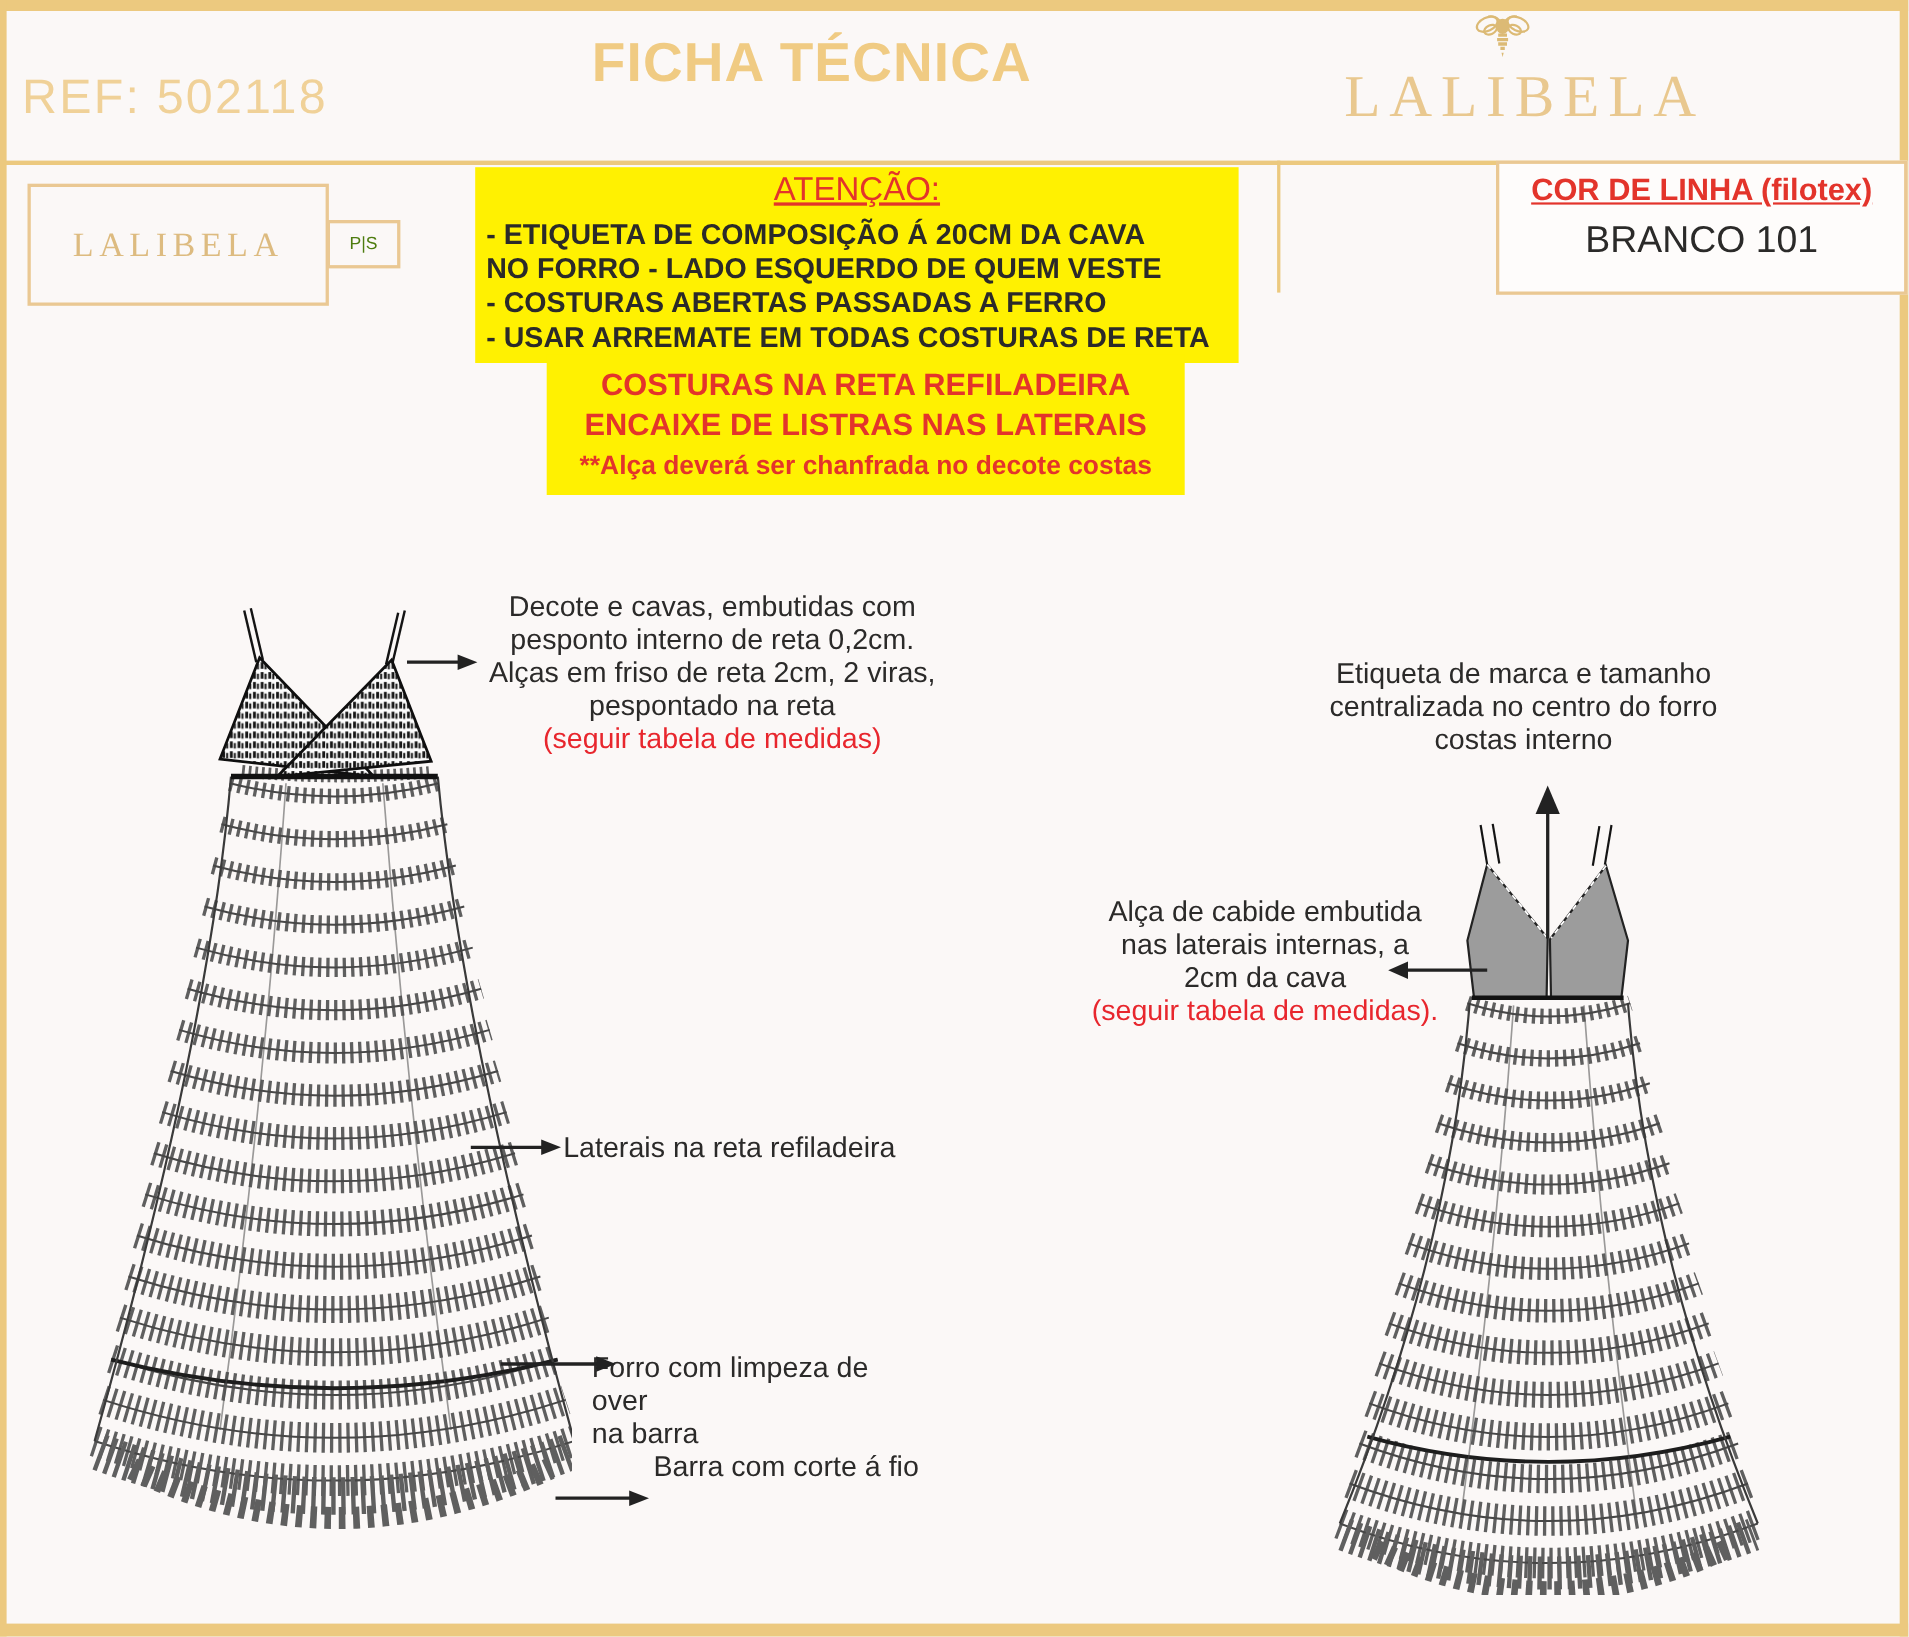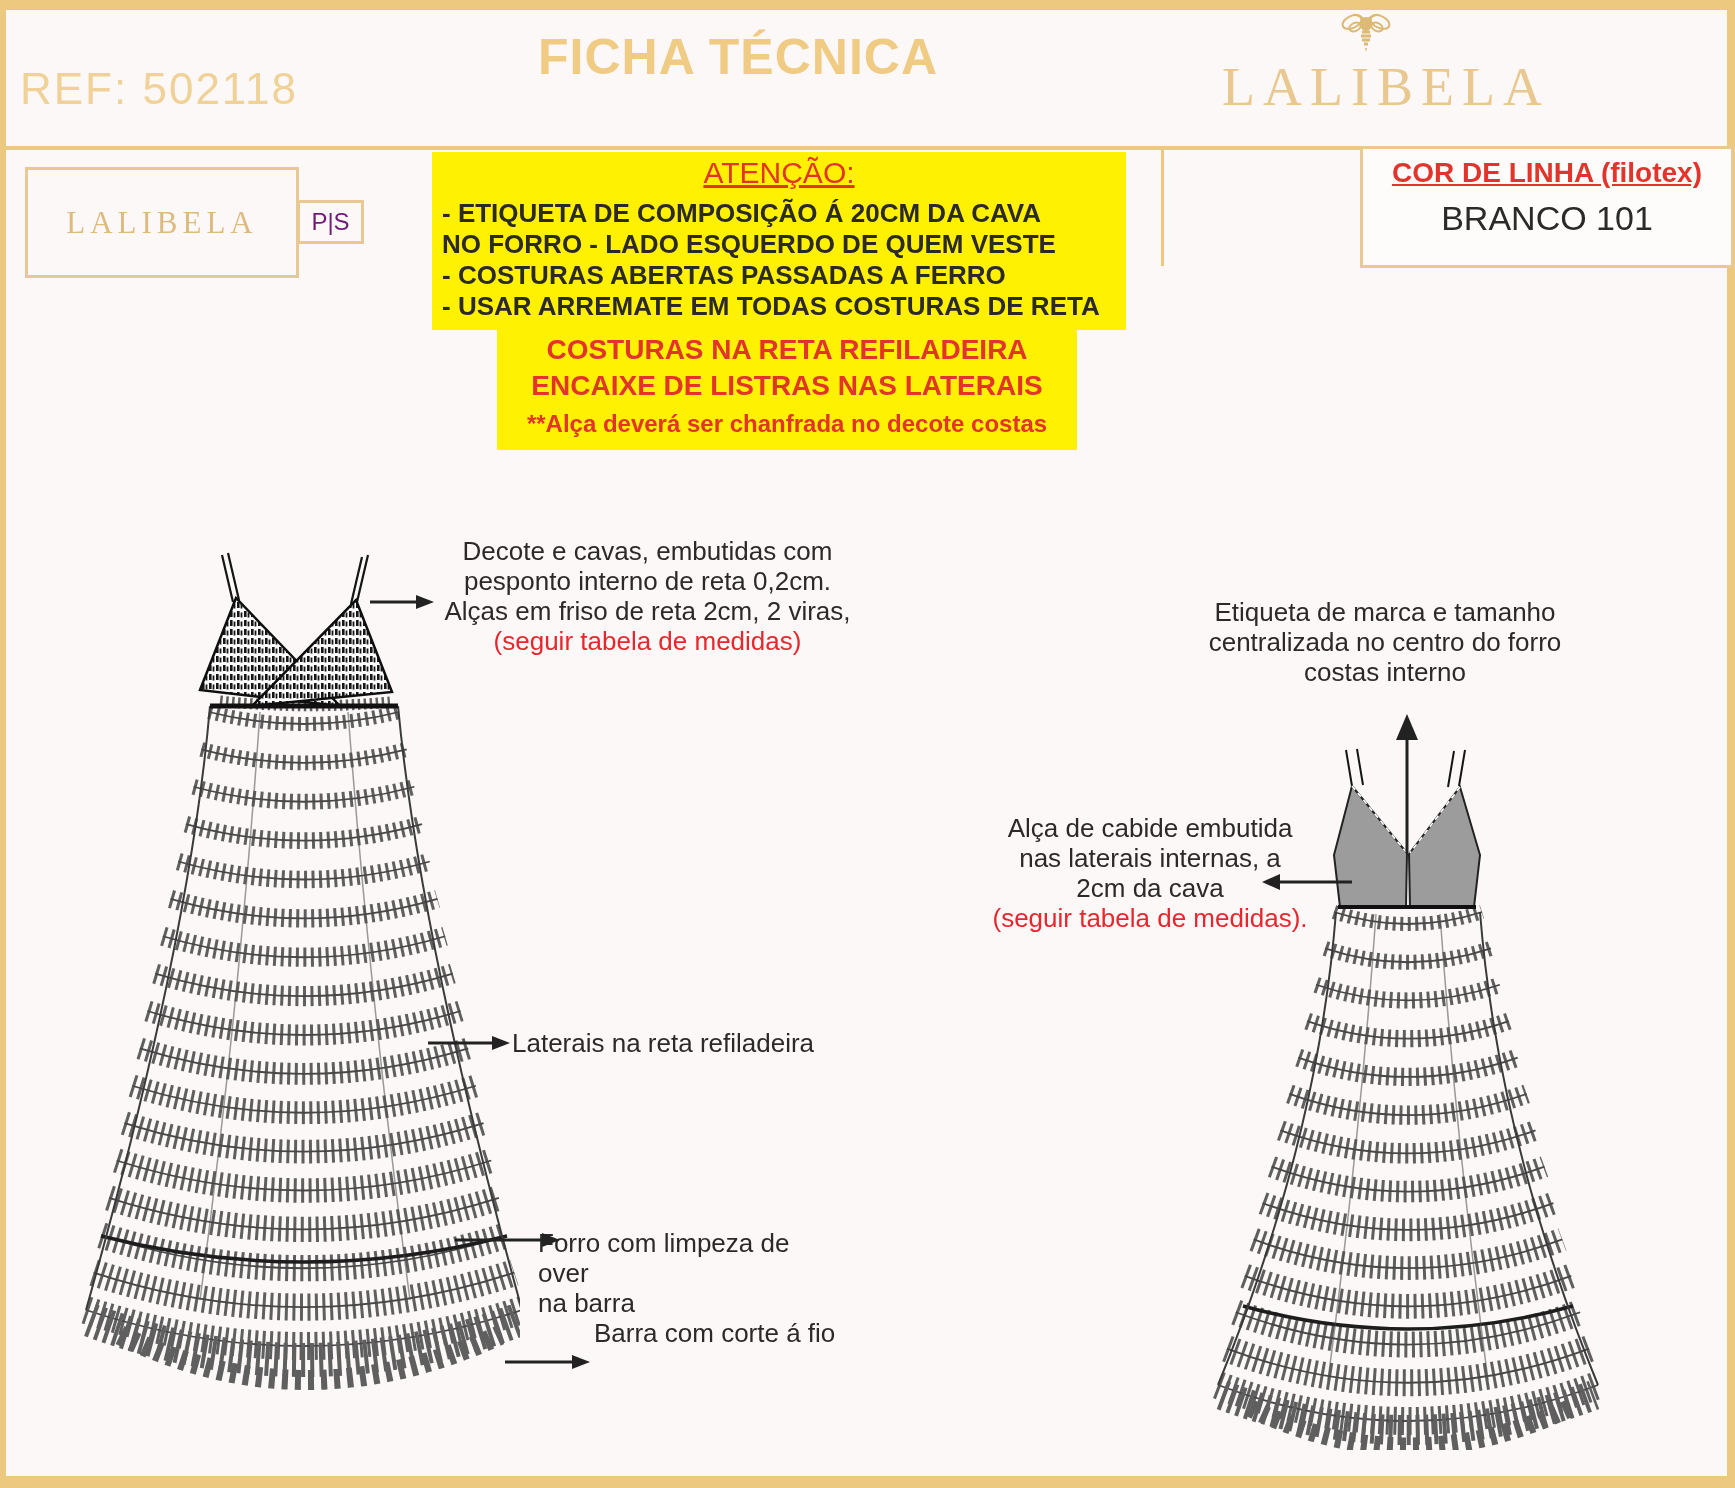--- a/index.html
+++ b/index.html
@@ -11,21 +11,21 @@
   .title{position:absolute;left:538px;top:8px;font-size:50px;font-weight:bold;letter-spacing:1px;color:#f0cb83;margin-top:20px;}
   .logo{position:absolute;left:1222px;top:56px;width:290px;text-align:center;
         font-family:"Liberation Serif",serif;font-size:54px;letter-spacing:8px;color:#e9c88f;}
   .bee{position:absolute;left:1338px;top:8px;}
   .hline{position:absolute;left:5px;top:146px;width:1724px;height:4px;}
   .vline{position:absolute;left:1161px;top:146px;width:3px;height:120px;}
   .brandbox{position:absolute;left:25px;top:167px;width:268px;height:105px;border:3px solid #eac893;
             display:flex;align-items:center;justify-content:center;font-family:"Liberation Serif",serif;
             font-size:31px;letter-spacing:5px;color:#ddbb80;}
   .sizebox{position:absolute;left:297px;top:200px;width:61px;height:38px;border:3px solid #eac893;
-           display:flex;align-items:center;justify-content:center;font-size:24px;color:#701a75;}
+           display:flex;align-items:center;justify-content:center;font-size:16px;color:#4d7c0f;}
   .ybox1{position:absolute;left:432px;top:152px;width:694px;background:#fff101;padding:4px 0 8px 0;}
   .ybox1 .atitle{text-align:center;font-size:30px;font-weight:normal;color:#e3342b;text-decoration:underline;margin-bottom:8px;}
   .ybox1 .aline{font-size:26px;font-weight:bold;line-height:31px;padding-left:10px;color:#2b2a29;}
   .ybox2{position:absolute;left:497px;top:322px;width:580px;background:#fff101;padding:10px 0 12px 0;text-align:center;}
   .ybox2 .sline{font-size:28px;font-weight:bold;color:#e3342b;line-height:36px;}
   .ybox2 .snote{font-size:24px;font-weight:bold;color:#e3342b;margin-top:6px;}
   .threadbox{position:absolute;left:1360px;top:146px;width:368px;height:116px;border:3px solid #eac893;
              background:#fefcfb;text-align:center;}
   .threadbox .ttitle{margin-top:8px;font-size:28px;font-weight:bold;color:#e3342b;text-decoration:underline;}
   .threadbox .tvalue{margin-top:10px;font-size:34px;color:#2b2a29;}
@@ -89,20 +89,21 @@
 
   <div class="threadbox">
     <div class="ttitle">COR DE LINHA (filotex)</div>
     <div class="tvalue">BRANCO 101</div>
   </div>
 
   <div class="ann" style="left:425px;top:536px;width:445px;">
     <div>Decote e cavas, embutidas com</div>
     <div>pesponto interno de reta 0,2cm.</div>
     <div>Alças em friso de reta 2cm, 2 viras,</div>
+    <div>pespontado na reta</div>
     <div class="red">(seguir tabela de medidas)</div>
   </div>
 
   <div class="ann" style="left:512px;top:1028px;">Laterais na reta refiladeira</div>
 
   <div class="ann left" style="left:538px;top:1228px;width:300px;">
     <div>Forro com limpeza de over</div>
     <div>na barra</div>
   </div>
 

